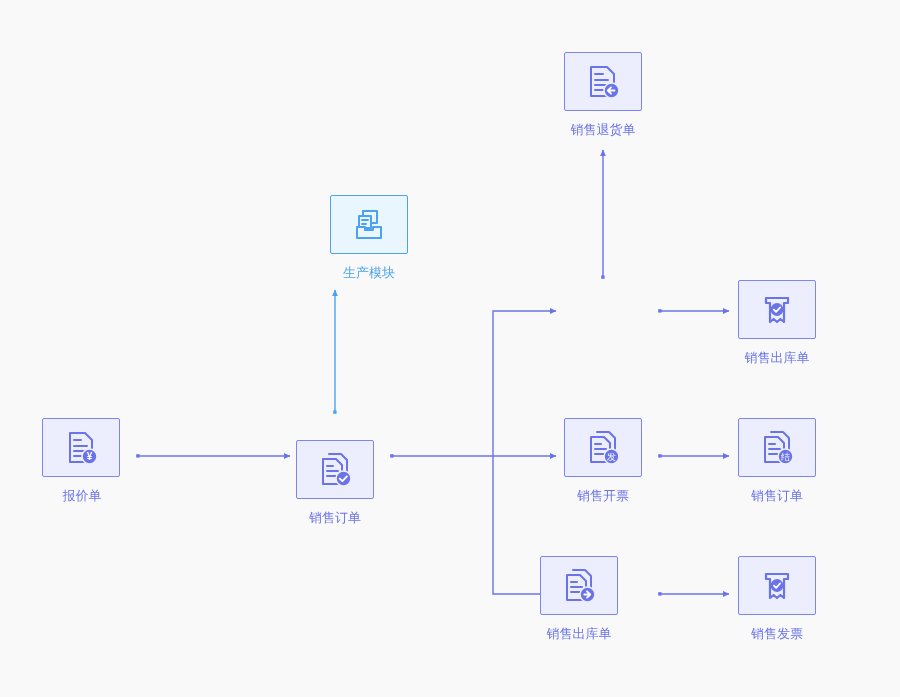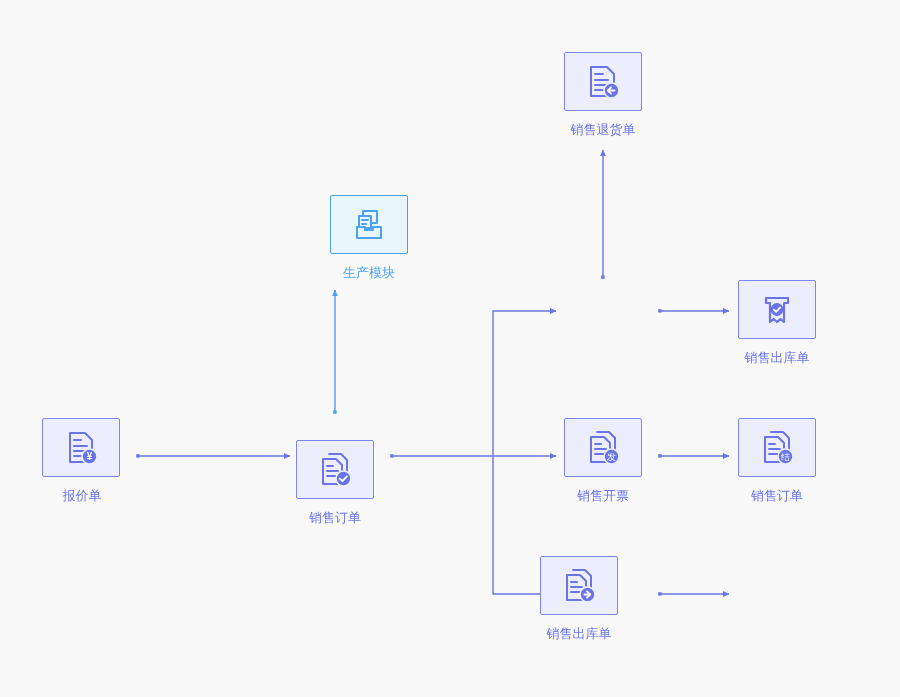--- a/index.html
+++ b/index.html
@@ -209,14 +209,24 @@
         <line x1="12" y1="16" x2="18" y2="16" stroke="#6a74e8" stroke-width="2" stroke-linecap="round"></line>
         <line x1="12" y1="21" x2="23" y2="21" stroke="#6a74e8" stroke-width="2" stroke-linecap="round"></line>
         <line x1="12" y1="26" x2="23" y2="26" stroke="#6a74e8" stroke-width="2" stroke-linecap="round"></line>
         <circle cx="28.5" cy="28.5" r="7.5" fill="#6a74e8" stroke="#eceefd" stroke-width="1.6"></circle>
         <path d="M25.3,28.5 h6 M28,25.3 l3.2,3.2 l-3.2,3.2" fill="none" stroke="#ffffff" stroke-width="1.8" stroke-linecap="round" stroke-linejoin="round"></path>
       </svg>
     </div>
     <div class="caption wide">销售出库单</div>
   </div>
 
+  <div class="node" style="left:738px; top:556px;">
+    <div class="box">
+      <svg width="40" height="40" viewBox="0 0 40 40">
+        <path d="M9,8 h22 v5 h-4 v19 l-3.6,-3 l-3.4,3 l-3.4,-3 l-3.6,3 v-19 h-4 Z" fill="none" stroke="#6a74e8" stroke-width="2.2" stroke-linejoin="round" stroke-linecap="round"></path>
+        <circle cx="20" cy="19.5" r="6.4" fill="#6a74e8"></circle>
+        <path d="M16.9,19.6 l2.2,2.2 l4,-4.3" fill="none" stroke="#ffffff" stroke-width="1.8" stroke-linecap="round" stroke-linejoin="round"></path>
+      </svg>
+    </div>
+    <div class="caption wide">销售发票</div>
+  </div>
 
 </div>
 
 </body></html>

